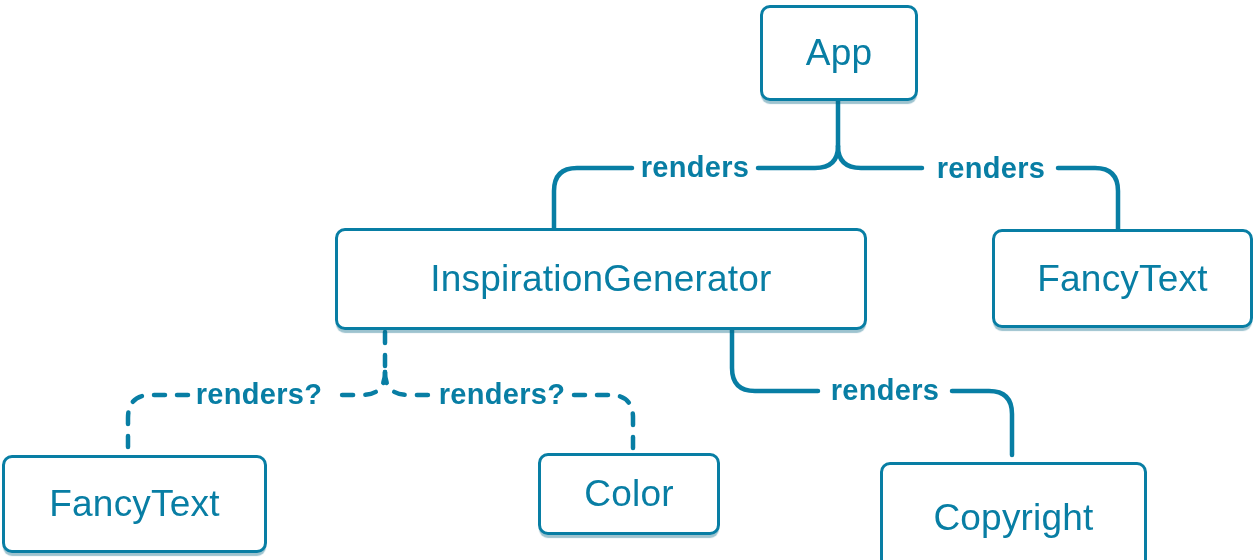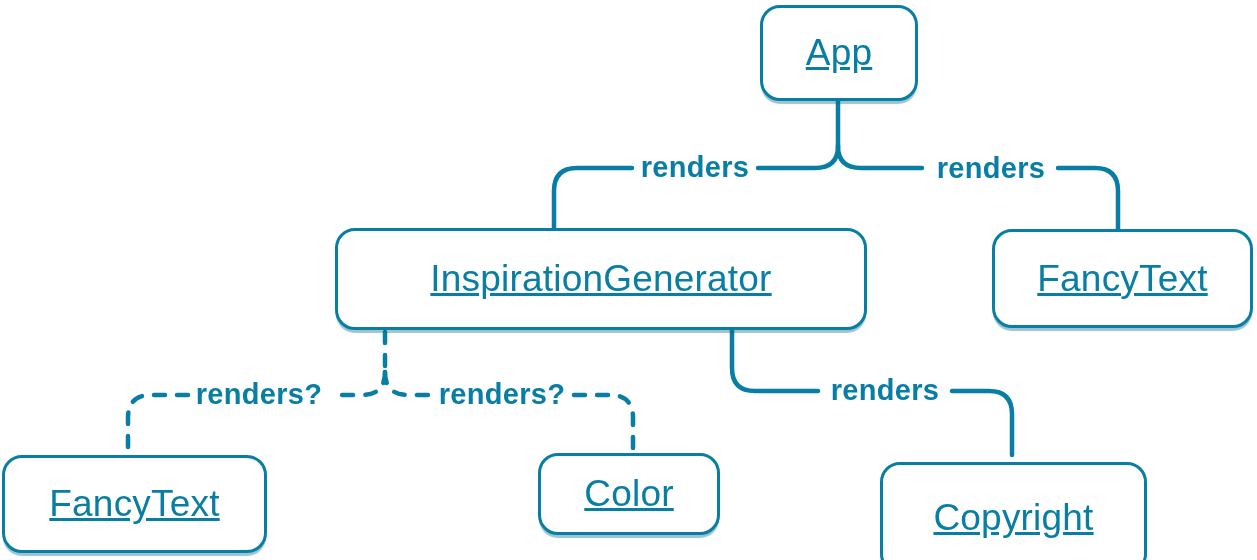--- a/index.html
+++ b/index.html
@@ -31,31 +31,30 @@
     stroke-linecap: round;
   }
   .edge.dashed {
     stroke-dasharray: 11 12;
   }
 
   .node {
     position: absolute;
     background: var(--node-bg);
     border: 3px solid var(--accent);
-    border-radius: 20px;
+    border-radius: 10px;
     box-shadow: 0 4px 1px -1px var(--shadow);
     display: flex;
     align-items: center;
     justify-content: center;
     color: var(--accent);
     font-size: 37px;
     font-weight: 500;
     letter-spacing: 0.2px;
     white-space: nowrap;
-    text-decoration: underline;
   }
 
   .node-app                   { left: 760px;  top: 5px;   width: 158px; height: 96px;  }
   .node-inspiration-generator { left: 335px;  top: 228px; width: 532px; height: 102px; }
   .node-fancy-text-top        { left: 992px;  top: 229px; width: 261px; height: 99px;  }
   .node-fancy-text-bottom     { left: 2px;    top: 455px; width: 265px; height: 98px;  }
   .node-color                 { left: 538px;  top: 453px; width: 182px; height: 82px; }
   .node-copyright             { left: 880px;  top: 462px; width: 267px; height: 112px;  }
 
   .edge-label {

